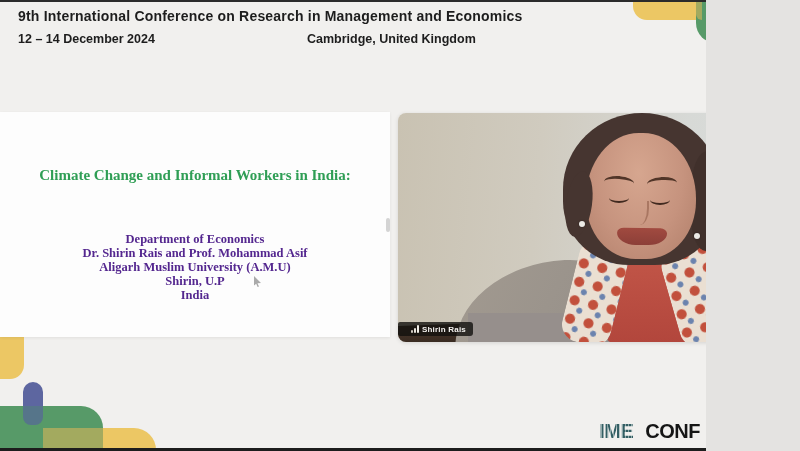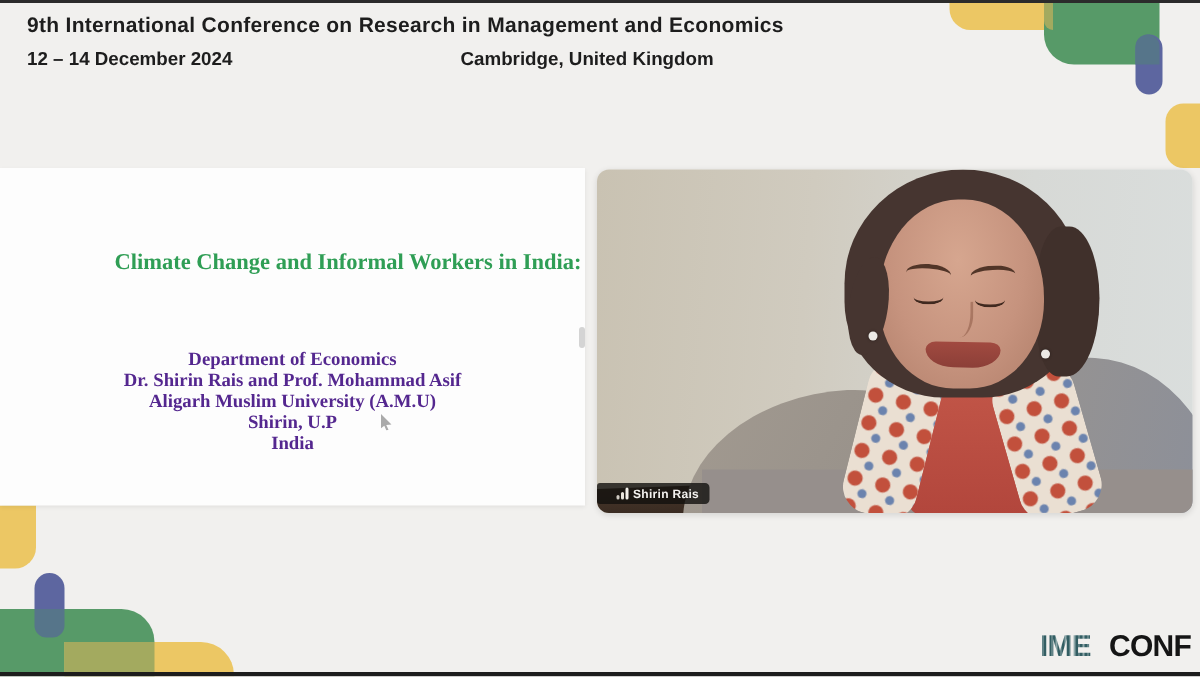--- a/index.html
+++ b/index.html
@@ -1,17 +1,17 @@
 <!DOCTYPE html>
 <html><head>
 <meta charset="utf-8">
 <style>
   html,body{margin:0;padding:0;background:#e4e3e1;}
   .stage{
-    position:relative;width:800px;height:451px;overflow:hidden;
+    position:relative;width:706px;height:451px;overflow:hidden;
     background:#f1f0ee;
     font-family:"Liberation Sans",sans-serif;
   }
   .abs{position:absolute;}
 
   
   .edge-top{left:0;top:0;width:800px;height:2px;background:#2b2b2b;z-index:60;}
   .edge-bottom{left:0;top:448px;width:800px;height:3px;background:#1d1d1d;z-index:60;}
 
   
@@ -36,21 +36,21 @@
   .bl-chip-gy{left:43px;top:428px;width:60px;height:23px;background:#a3aa5f;}
 
   
   .slide{
     left:0;top:112px;width:390px;height:225px;background:#fdfdfd;
     box-shadow:0 1px 3px rgba(0,0,0,.07);z-index:10;
     font-family:"Liberation Serif",serif;
   }
   .slide-title{
     position:absolute;left:0;top:55px;width:390px;text-align:center;
-    color:#2f9e55;font-weight:700;font-size:15px;line-height:17px;padding-left:37px;
+    color:#2f9e55;font-weight:700;font-size:15px;line-height:17px;
   }
   .slide-authors{
     position:absolute;left:0;top:120px;width:390px;text-align:center;
     color:#54278f;font-weight:700;font-size:12.5px;line-height:14px;
   }
   .cursor-ic{position:absolute;left:253px;top:164px;width:9px;height:11px;opacity:.75;}
   .sb-thumb{position:absolute;left:386px;top:106px;width:4px;height:14px;background:#d4d4d4;border-radius:2px;}
 
   
   .video{

